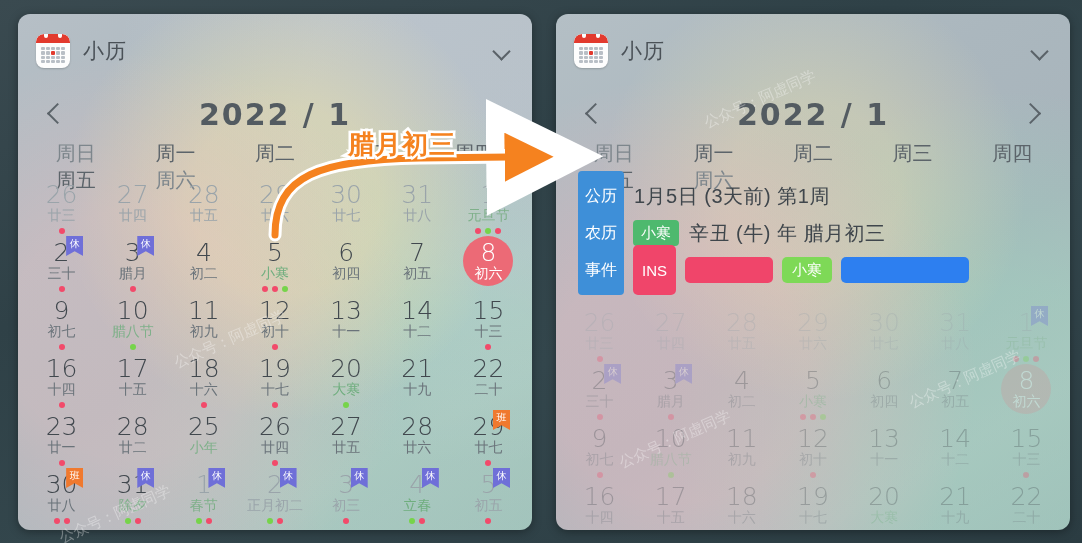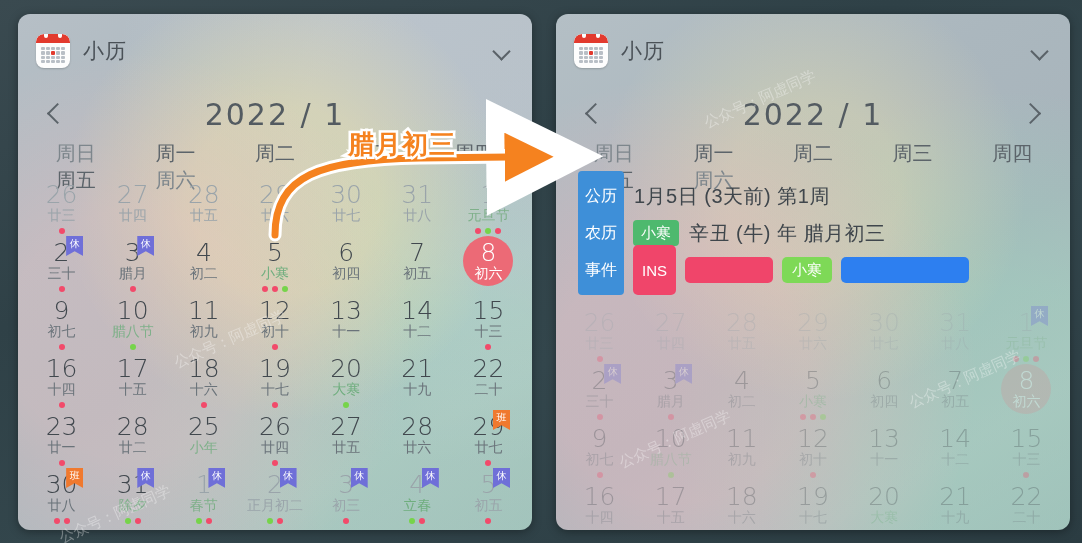--- a/index.html
+++ b/index.html
@@ -54,21 +54,21 @@
     border-right:2.6px solid #5a6268;border-bottom:2.6px solid #5a6268;transform:rotate(45deg);}
 
   
   .monthnav{position:absolute;left:0;right:0;top:76px;height:48px;display:flex;align-items:center;padding:0 26px;}
   .arrow{width:26px;height:30px;position:relative;cursor:pointer;}
   .arrow:before{content:"";position:absolute;top:7px;width:13px;height:13px;
     border-top:2.4px solid #5b6369;border-right:2.4px solid #5b6369;}
   .arrow.prev:before{left:6px;transform:rotate(-135deg);}
   .arrow.next:before{right:6px;transform:rotate(45deg);}
   .month-title{flex:1;text-align:center;font-size:30px;color:#535b61;letter-spacing:2px;
-    font-family:"DejaVu Sans","Liberation Sans",sans-serif;font-weight:400;}
+    font-family:"DejaVu Sans","Liberation Sans",sans-serif;font-weight:700;}
 
   
   .weekdays{position:absolute;left:8px;right:8px;top:126px;height:34px;
     display:grid;grid-template-columns:repeat(5,1fr);}
   .weekdays span{text-align:center;font-size:20px;color:#5c646a;}
   .weekdays span.dim{color:#7d868c;}
 
   
   .grid{position:absolute;left:8px;right:8px;top:164px;
     display:grid;grid-template-columns:repeat(7,1fr);grid-auto-rows:58px;}

